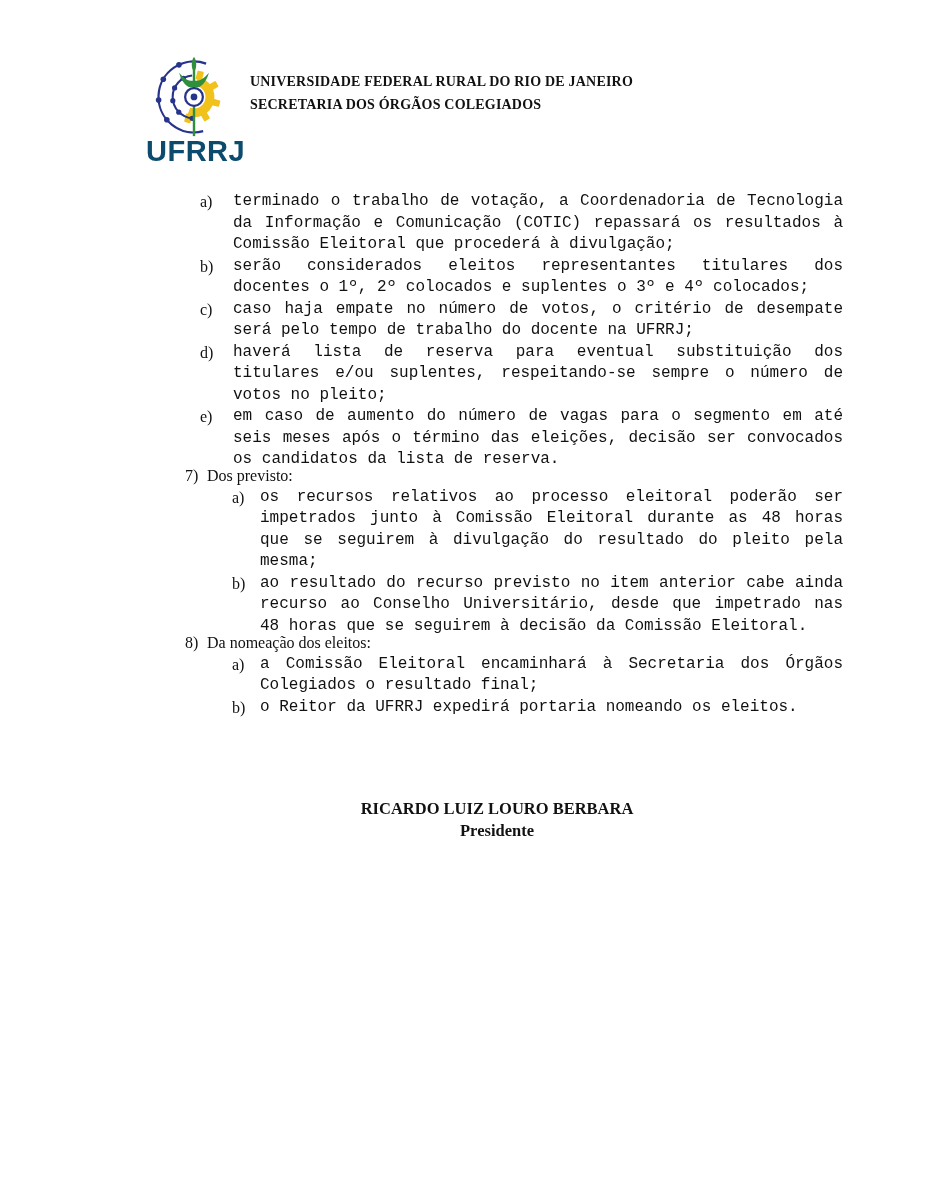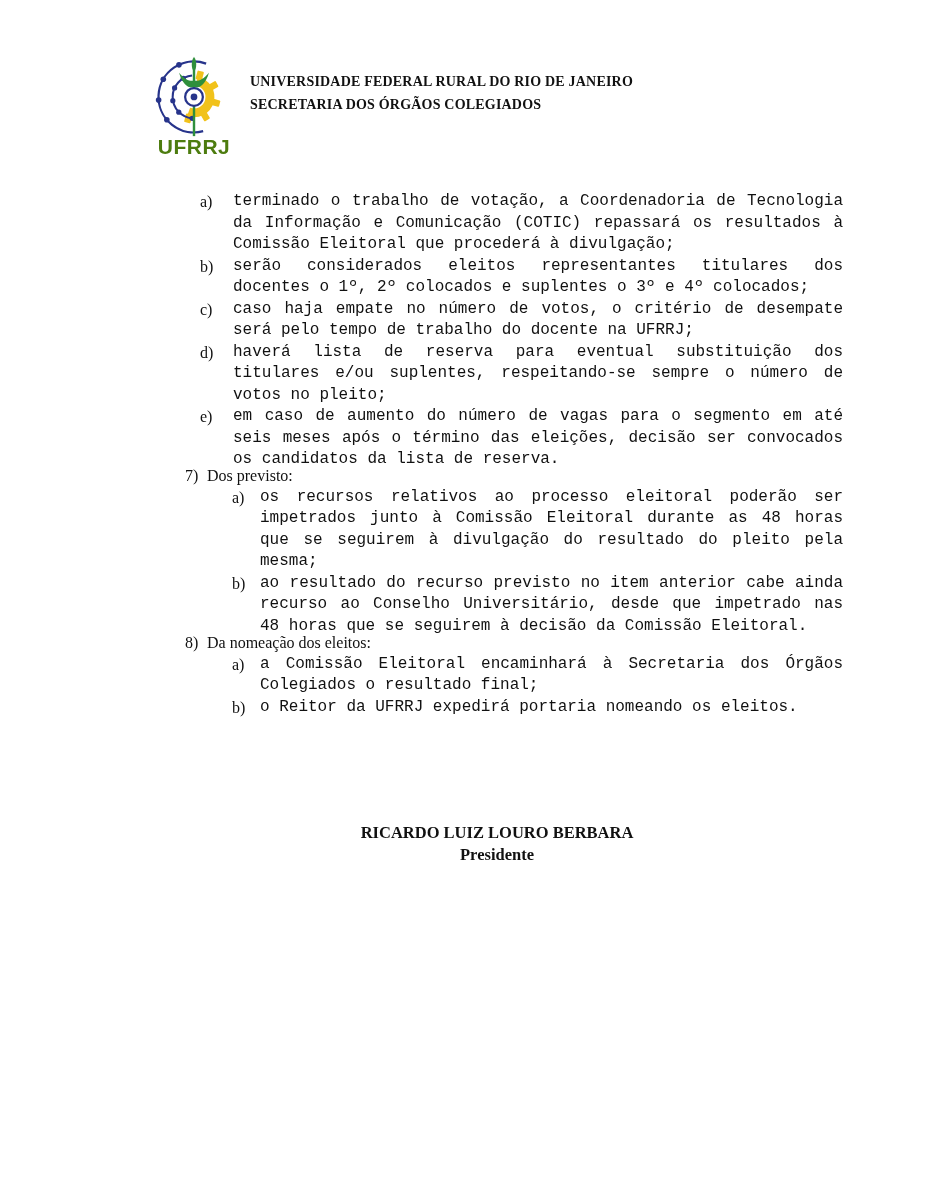--- a/index.html
+++ b/index.html
@@ -18,23 +18,23 @@
     position: absolute;
     left: 146px;
     top: 54px;
     width: 96px;
     text-align: center;
   }
   .logo svg { display:block; margin:0 auto; }
   .logo-acronym {
     font-family: "Liberation Sans", sans-serif;
     font-weight: bold;
-    font-size: 21px;
+    font-size: 29px;
     letter-spacing: 0.5px;
-    color: #4d7c0f;
+    color: #0c4a6e;
     margin-top: -3px;
   }
   .org-lines {
     position: absolute;
     left: 250px;
     top: 70px;
     font-weight: bold;
     font-size: 14px;
     line-height: 23px;
     letter-spacing: 0.2px;
@@ -64,21 +64,20 @@
   
   .signature {
     position: absolute;
     left: 150px;
     top: 798px;
     width: 694px;
     text-align: center;
     font-weight: bold;
     font-size: 16.5px;
     line-height: 21.5px;
-    margin-top: 24px;
   }
 </style>
 </head>
 <body>
 
 <div class="page">
 
   <div class="logo">
     <svg width="86" height="84" viewBox="0 0 92 90" aria-hidden="true">
 

